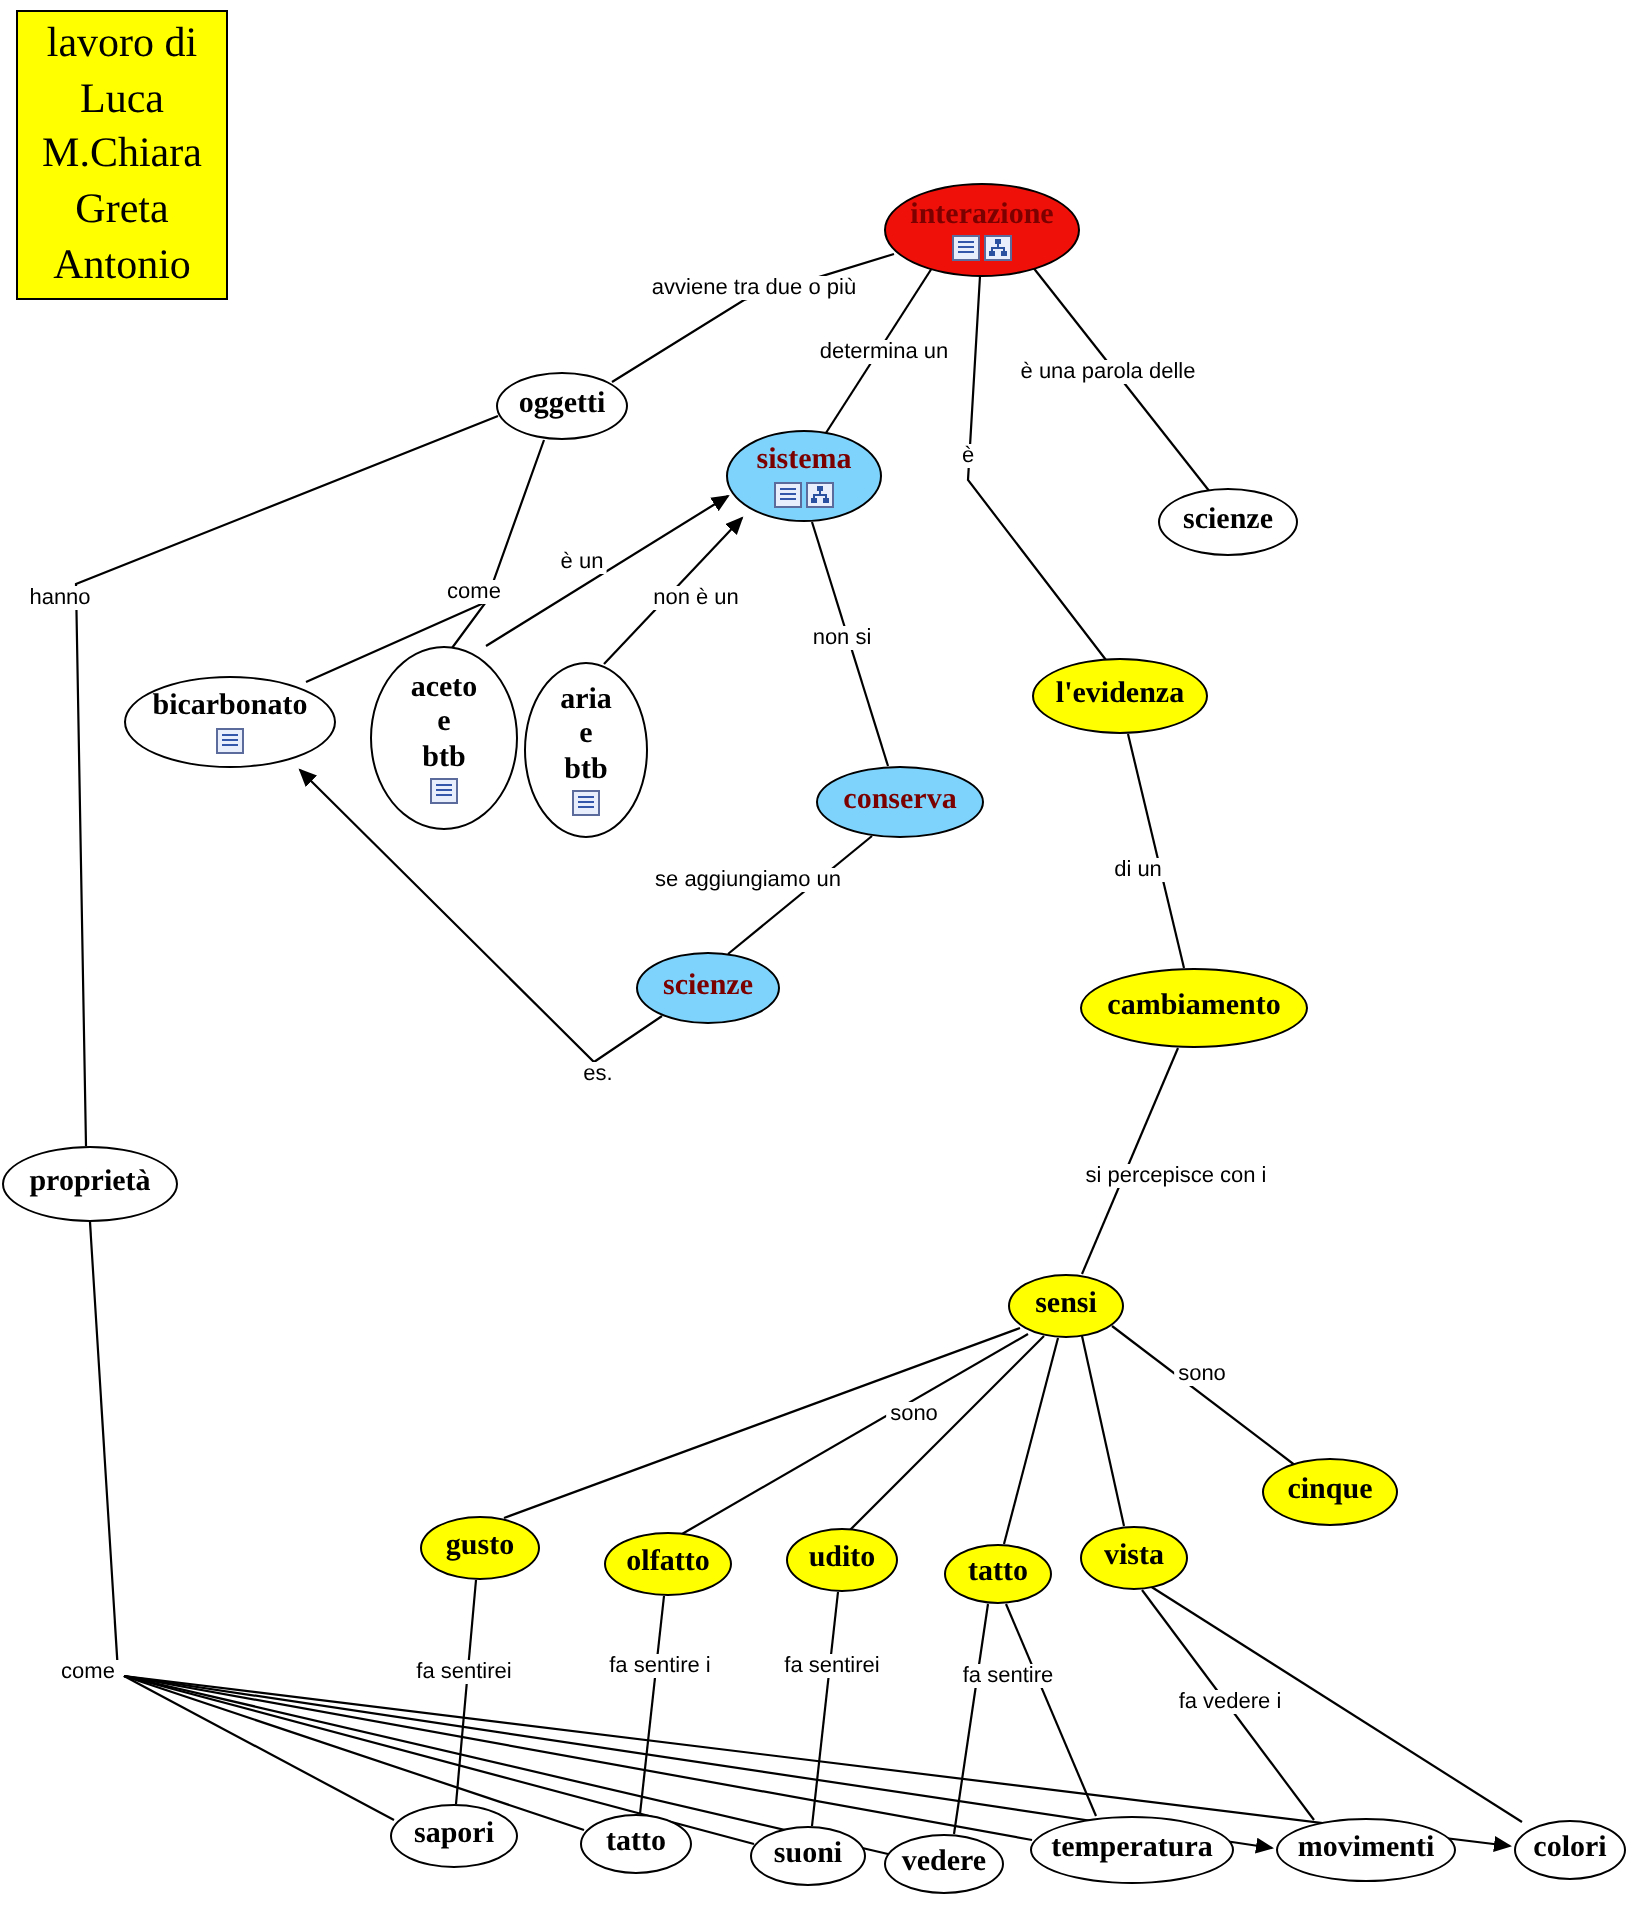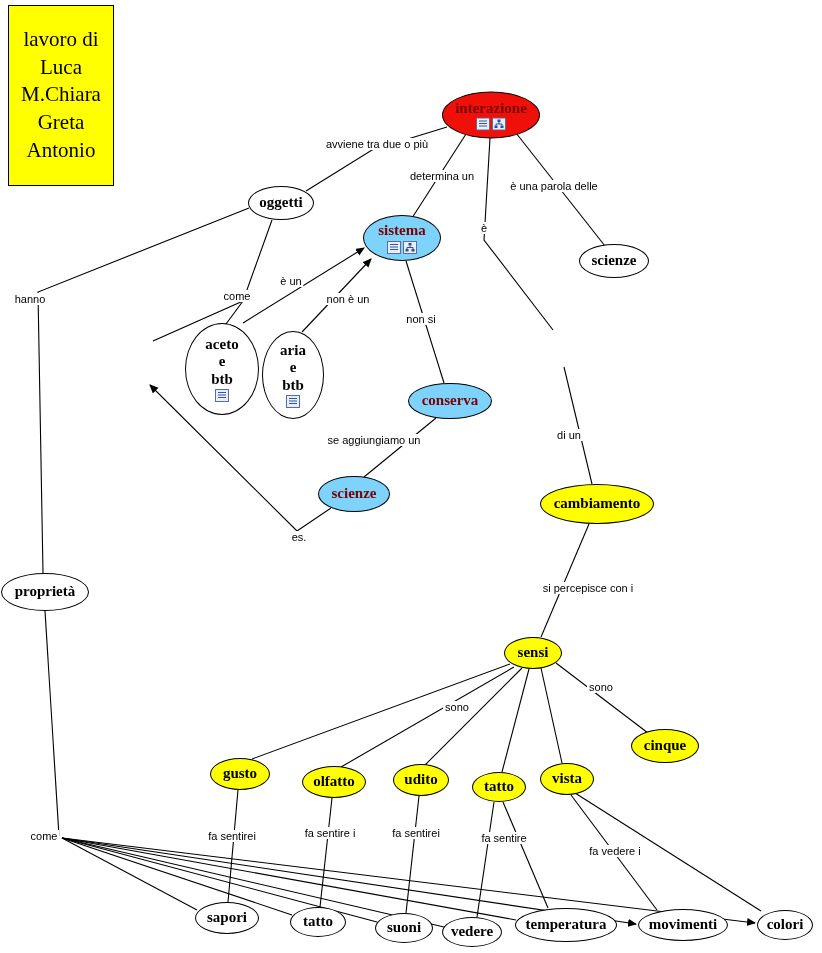--- a/index.html
+++ b/index.html
@@ -14,21 +14,21 @@
   .node .nlabel{white-space:pre-line;line-height:1.15;padding:0 2px;}
   .node.white{background:#ffffff;}
   .node.yellow{background:#ffff00;}
   .node.orange{background:#7dd3fc;}
   .node.red{background:#ee1009;text-align:center;}
   .node.red .nlabel,.node.orange .nlabel{color:#7b0000;}
   .icons{display:flex;gap:2px;margin-top:1px;}
   .elabel{position:absolute;transform:translate(-50%,-50%);z-index:2;font-size:11px;
           background:#ffffff;padding:0 2px;white-space:nowrap;color:#000;}
   .legend{position:absolute;left:8px;top:5px;z-index:3;background:#ffff00;
-          border:1px solid #000;padding:20px 8px;font-family:"Liberation Serif",serif;
+          border:1px solid #000;padding:2px 8px;font-family:"Liberation Serif",serif;
           font-size:21px;text-align:center;white-space:pre-line;line-height:1.32;
           color:#000;min-width:88px;}
 </style>
 </head>
 <body>
 
 <div id="map">
 
   <svg class="edges" width="822" height="953">
     <defs>
@@ -117,20 +117,31 @@
     </span>
   </div>
 
   <div class="node white" style="left:281px;top:203px;width:66px;height:34px">
       <span class="nlabel">oggetti</span>
     </div>
   <div class="node white" style="left:614px;top:261px;width:70px;height:34px">
       <span class="nlabel">scienze</span>
     </div>
 
+  <div class="node white" style="left:115px;top:361px;width:106px;height:46px">
+    <span class="nlabel">bicarbonato</span>
+    <span class="icons">
+      <svg width="14" height="13">
+          <rect x="0.5" y="0.5" width="13" height="12" fill="#e8eefc" stroke="#5a6b9c"></rect>
+          <line x1="3" y1="3.5" x2="11" y2="3.5" stroke="#3355aa"></line>
+          <line x1="3" y1="6" x2="11" y2="6" stroke="#3355aa"></line>
+          <line x1="3" y1="8.5" x2="11" y2="8.5" stroke="#3355aa"></line>
+        </svg>
+    </span>
+  </div>
 
   <div class="node white" style="left:222px;top:369px;width:74px;height:92px">
     <span class="nlabel">aceto
 e
 btb</span>
     <span class="icons">
       <svg width="14" height="13">
           <rect x="0.5" y="0.5" width="13" height="12" fill="#e8eefc" stroke="#5a6b9c"></rect>
           <line x1="3" y1="3.5" x2="11" y2="3.5" stroke="#3355aa"></line>
           <line x1="3" y1="6" x2="11" y2="6" stroke="#3355aa"></line>
@@ -148,20 +159,23 @@
           <rect x="0.5" y="0.5" width="13" height="12" fill="#e8eefc" stroke="#5a6b9c"></rect>
           <line x1="3" y1="3.5" x2="11" y2="3.5" stroke="#3355aa"></line>
           <line x1="3" y1="6" x2="11" y2="6" stroke="#3355aa"></line>
           <line x1="3" y1="8.5" x2="11" y2="8.5" stroke="#3355aa"></line>
         </svg>
     </span>
   </div>
 
   <div class="node orange" style="left:450px;top:401px;width:84px;height:36px">
       <span class="nlabel">conserva</span>
+    </div>
+  <div class="node yellow" style="left:560px;top:348px;width:88px;height:38px">
+      <span class="nlabel">l'evidenza</span>
     </div>
   <div class="node orange" style="left:354px;top:494px;width:72px;height:36px">
       <span class="nlabel">scienze</span>
     </div>
   <div class="node yellow" style="left:597px;top:504px;width:114px;height:40px">
       <span class="nlabel">cambiamento</span>
     </div>
   <div class="node white" style="left:45px;top:592px;width:88px;height:38px">
       <span class="nlabel">proprietà</span>
     </div>

